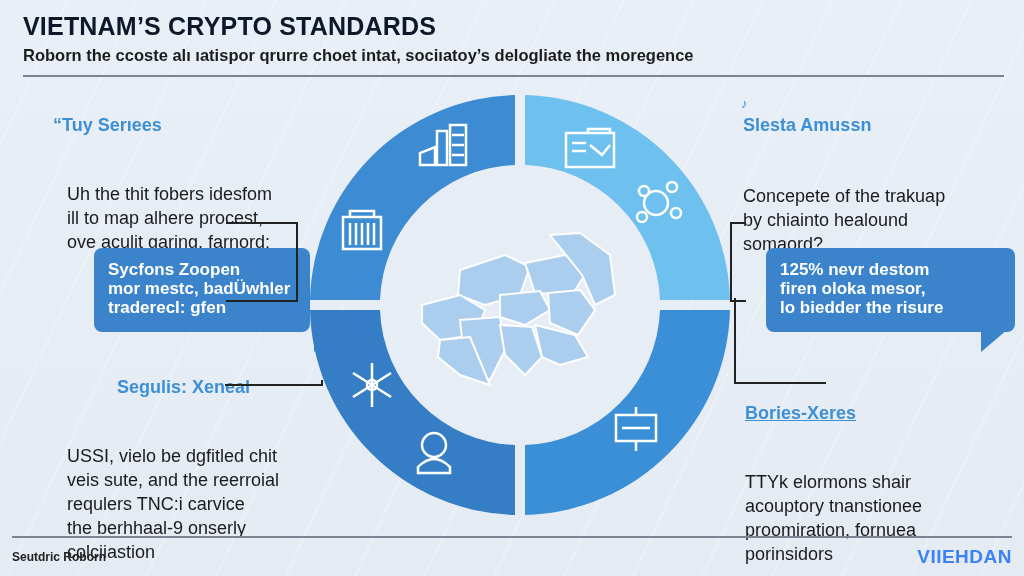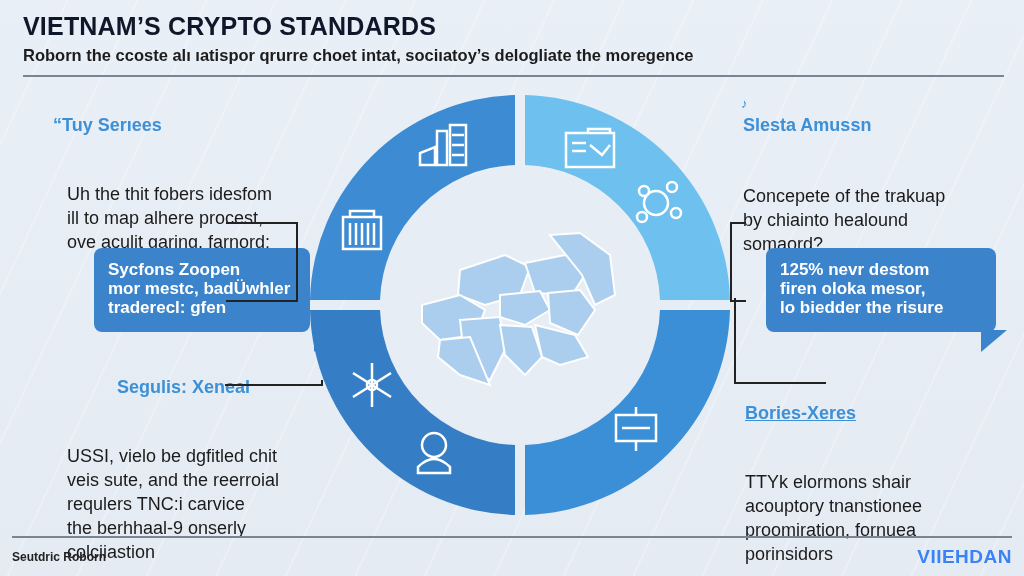--- a/index.html
+++ b/index.html
@@ -73,21 +73,21 @@
 
 <div class="conn" style="left:226px; top:222px; width:70px; height:76px; border-top-width:2px; border-right-width:2px; border-bottom-width:2px;"></div>
 <div class="conn" style="left:225px; top:380px; width:96px; height:4px; border-bottom-width:2px; border-right-width:2px;"></div>
 
 <div class="section-title" style="left:741px; top:96px; font-size:13px;">♪</div>
 <div class="section-title" style="left:743px; top:115px;">Slesta Amussn</div>
 <div class="section-body" style="left:743px; top:142px;">Concepete of the trakuap
 by chiainto healound
 somaord?</div>
 
-<div class="callout right" style="left:766px; top:248px; width:230px; height:84px;">125% nevr destom
+<div class="callout right" style="left:766px; top:248px; width:249px; height:84px;">125% nevr destom
 firen oloka mesor,
 lo biedder the risure</div>
 
 <div class="section-title" style="left:745px; top:403px;text-decoration:underline;">Bories-Xeres</div>
 <div class="section-body" style="left:745px; top:428px;">TTYk elormons shair
 acouptory tnanstionee
 proomiration, fornuea
 porinsidors</div>
 
 <div class="conn" style="left:730px; top:222px; width:14px; height:76px; border-top-width:2px; border-left-width:2px; border-bottom-width:2px;"></div>

